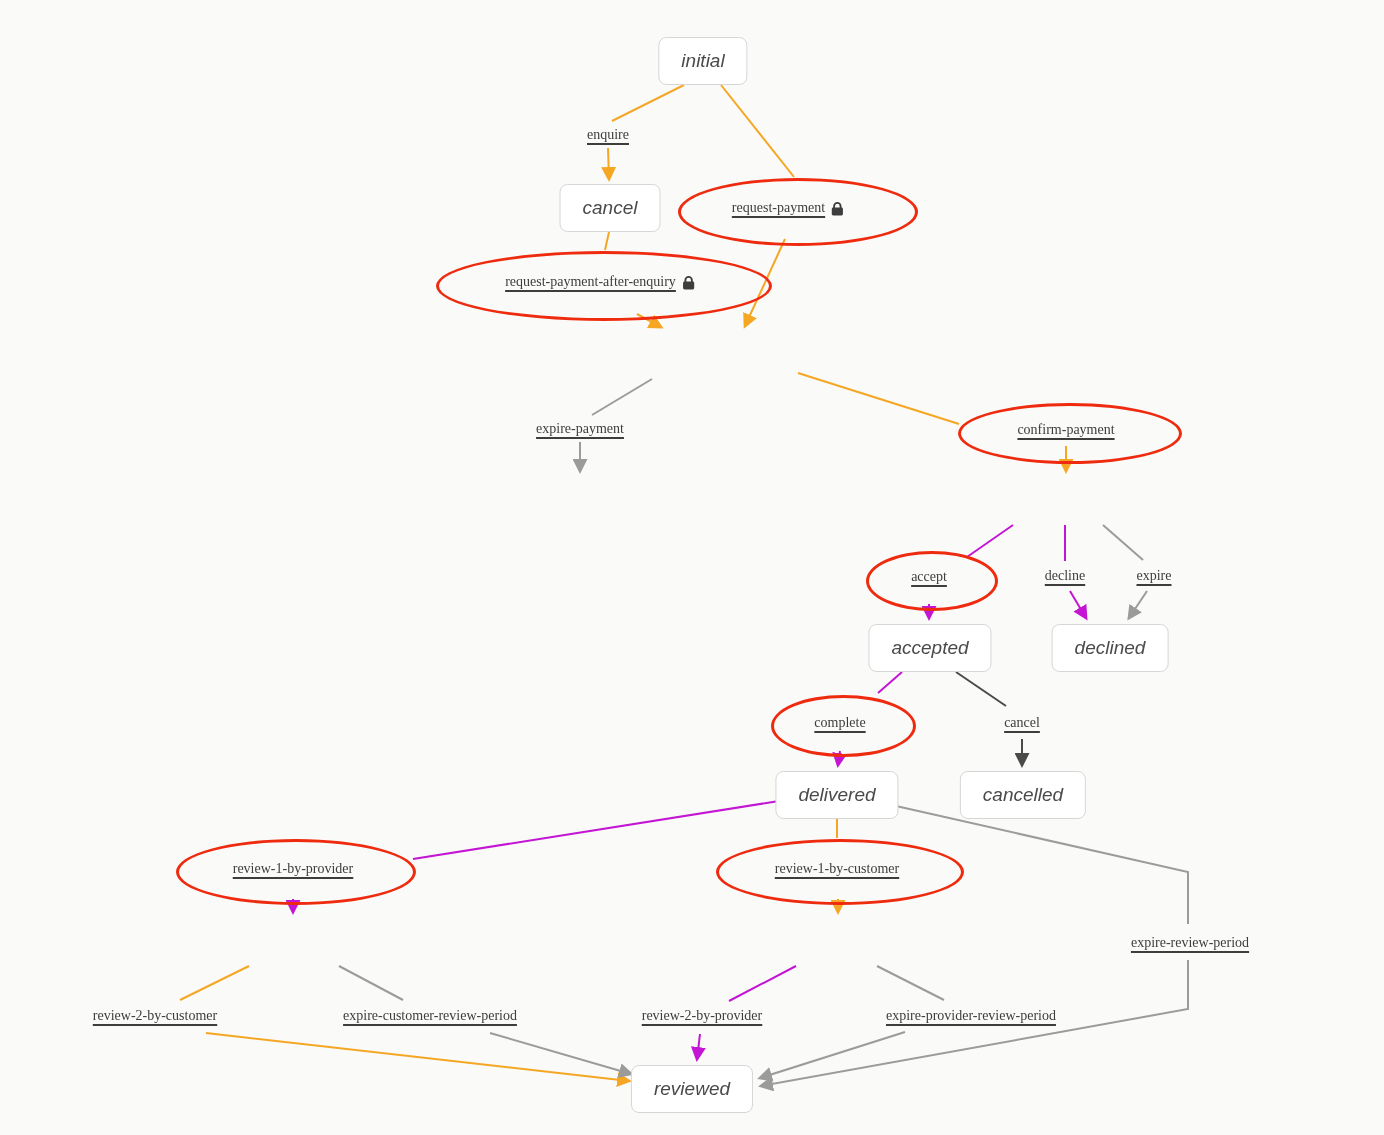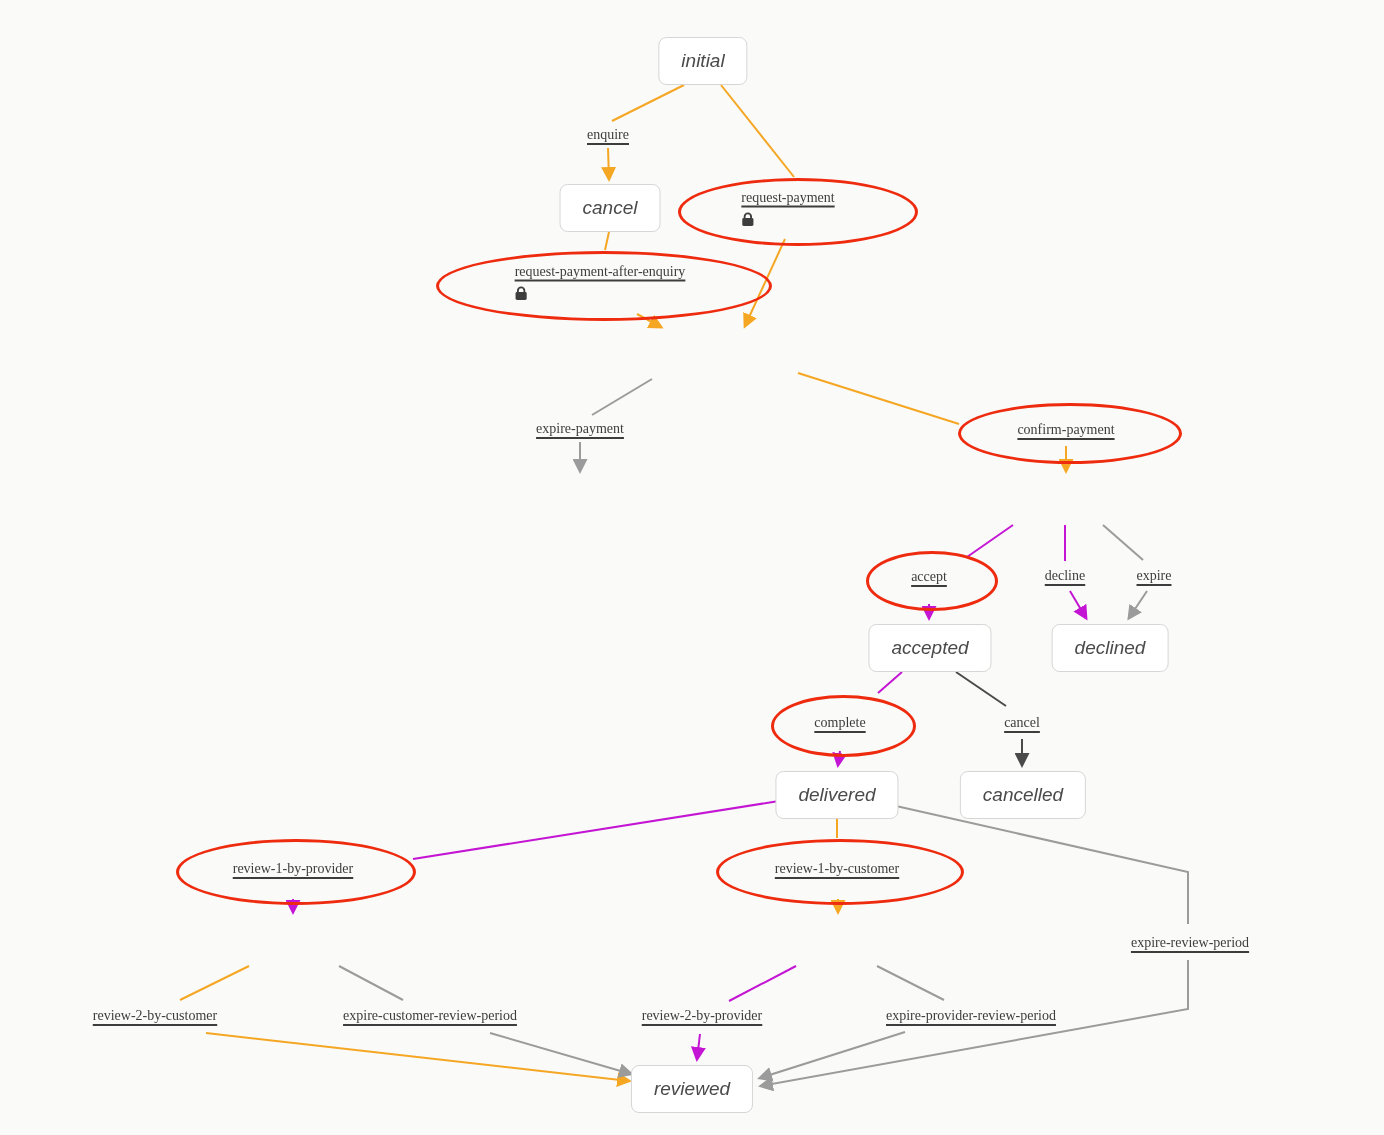--- a/index.html
+++ b/index.html
@@ -50,23 +50,22 @@
     white-space: nowrap;
     text-decoration: underline;
     text-underline-offset: 4px;
     text-decoration-thickness: 1.5px;
     cursor: pointer;
     font-family: Liberation Serif, serif;
   }
   .transition.has-lock {
     text-decoration: none;
     display: flex;
-    align-items: flex-start;
+    align-items: flex-end;
     gap: 6px;
-    flex-direction: column;
   }
   .transition.has-lock .tl {
     text-decoration: underline;
     text-underline-offset: 4px;
     text-decoration-thickness: 1.5px;
   }
   .lock { display: inline-flex; align-items: center; }
 
   .hl {
     position: absolute;

